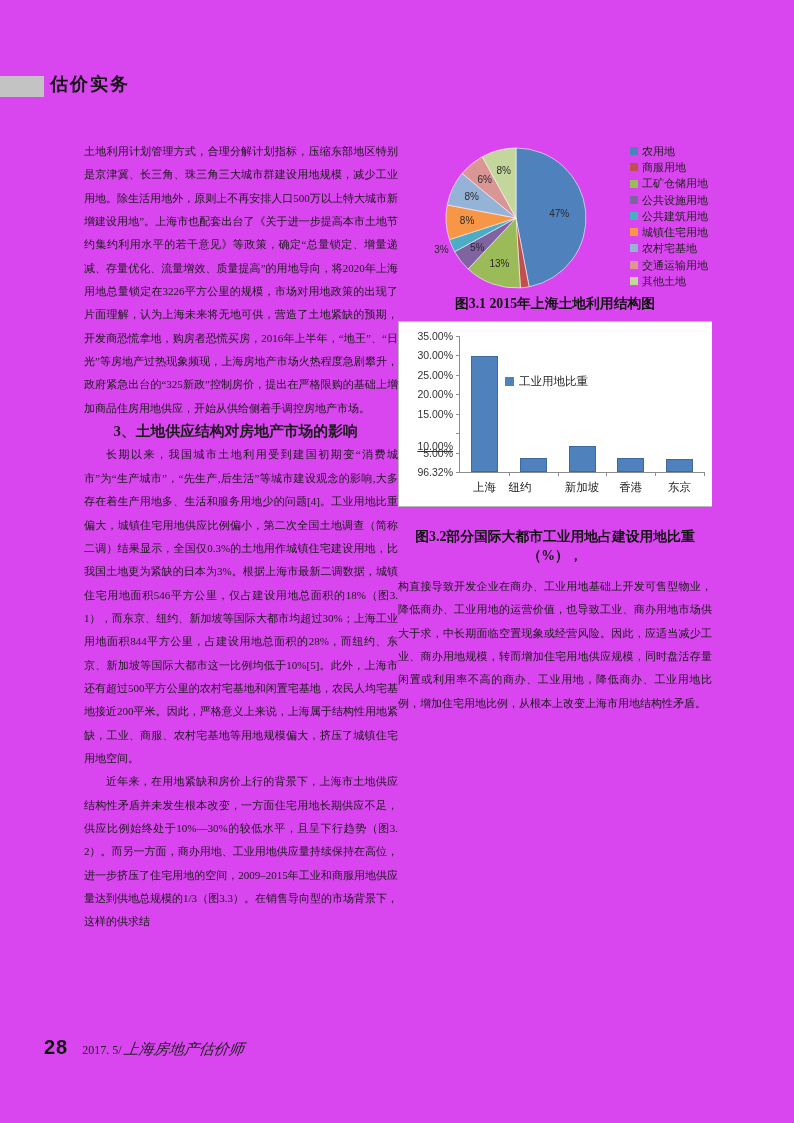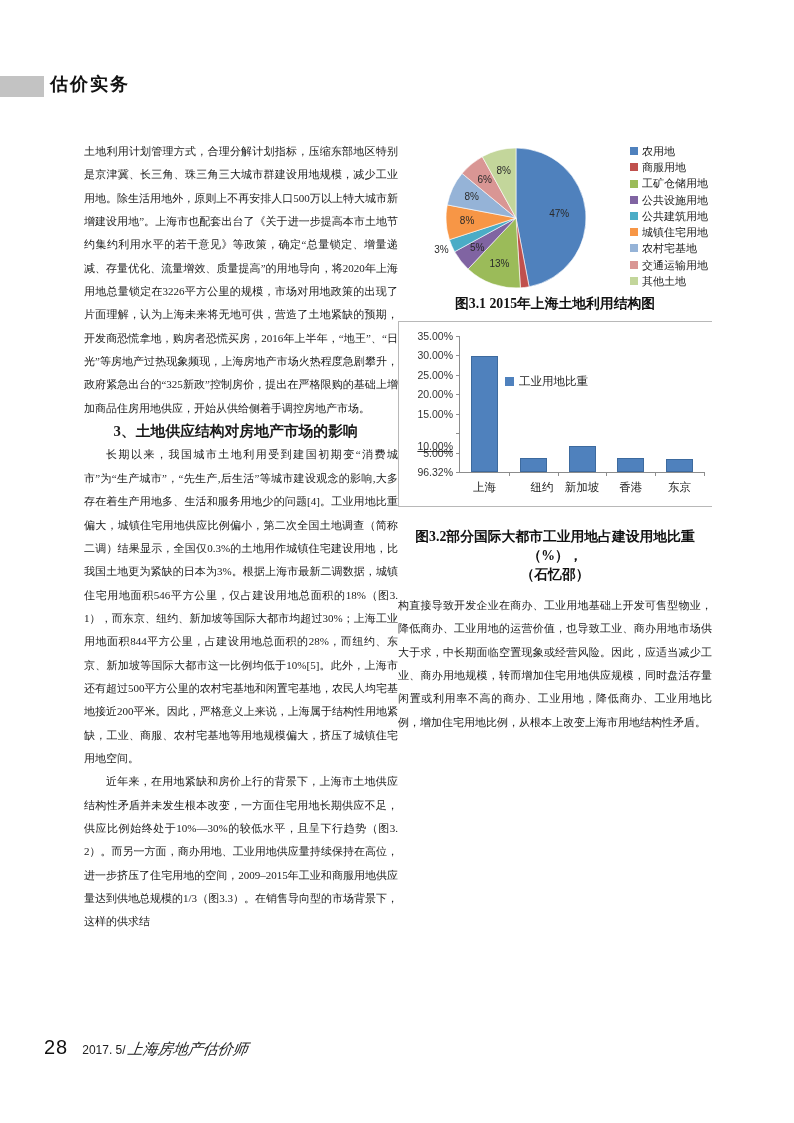--- a/index.html
+++ b/index.html
@@ -1,20 +1,20 @@
 <!DOCTYPE html>
 <html><head>
 <meta charset="utf-8">
 <style>
   html,body{margin:0;padding:0;background:#e8e8e8;}
   .page{
     position:relative;
     width:794px;height:1123px;
     margin:0 auto;
-    background:#ffffff;
+    background:#d946ef;
     font-family:"Liberation Serif","DejaVu Serif",serif;
     color:#1a1a1a;
     overflow:hidden;
   }
   
   .header-bar{
     position:absolute;left:0;top:76px;width:44px;height:21px;
     background:#c3c3c3;
   }
   .header-title{
@@ -81,25 +81,25 @@
   .bar-legend .legend-swatch{width:9px;height:9px;margin-right:5px;}
   .bar-caption{margin-top:20px;}
   .right-text{margin-top:10px;}
   
   .footer{
     position:absolute;left:44px;top:1036px;width:400px;height:34px;
     display:flex;align-items:baseline;
   }
   .page-num{
     font-family:"Liberation Sans","DejaVu Sans",sans-serif;
-    font-size:20px;color:#111;letter-spacing:1px;
+    font-size:20px;color:#111;letter-spacing:1px;font-weight:bold;
   }
   .issue{
     margin-left:14px;
-    font-family:Liberation Sans, sans-serif;
+    font-family:Liberation Serif, serif;
     font-size:12px;color:#222;
   }
   .journal-logo{
     margin-left:2px;
     font-style:italic;font-size:15px;color:#222;
     transform:skewX(-8deg);display:inline-block;
   }
   .pie-label{
     font-family:"Liberation Sans","DejaVu Sans",sans-serif;
     font-size:10px;fill:#2a2a2a;
@@ -202,40 +202,39 @@
             <span class="ytick-label" style="top: 38.8571px;">25.00%</span>
             <span class="ytick-mark" style="top: 38.8571px;"></span>
             <span class="ytick-label" style="top: 19.4286px;">30.00%</span>
             <span class="ytick-mark" style="top: 19.4286px;"></span>
             <span class="ytick-label" style="top: 0px;">35.00%</span>
             <span class="ytick-mark" style="top: 0px;"></span>
             <div class="bar-rect" style="left: 10.9px; width: 27px; height: 116.2px;"></div>
             <span class="xcat-label" style="left: 24.4px;">上海</span>
             <span class="xtick-mark" style="left: 48.8px;"></span>
             <div class="bar-rect" style="left: 59.7px; width: 27px; height: 13.6px;"></div>
-            <span class="xcat-label" style="left: 82px;">纽约</span>
+            <span class="xcat-label" style="left: 60px;">纽约</span>
             <span class="xtick-mark" style="left: 97.6px;"></span>
             <div class="bar-rect" style="left: 108.5px; width: 27px; height: 26.4px;"></div>
             <span class="xcat-label" style="left: 122px;">新加坡</span>
             <span class="xtick-mark" style="left: 146.4px;"></span>
             <div class="bar-rect" style="left: 157.3px; width: 27px; height: 14px;"></div>
             <span class="xcat-label" style="left: 170.8px;">香港</span>
             <span class="xtick-mark" style="left: 195.2px;"></span>
             <div class="bar-rect" style="left: 206.1px; width: 27px; height: 12.8px;"></div>
             <span class="xcat-label" style="left: 219.6px;">东京</span>
             <span class="xtick-mark" style="left: 244px;"></span>
           </div>
           <div class="bar-legend" style="left: 106px; top: 52px;">
             <span class="legend-swatch" style="background: rgb(79, 129, 189);"></span>
             <span>工业用地比重</span>
           </div>
         </div>
       <figcaption class="fig-caption bar-caption">
         <div>图3.2部分国际大都市工业用地占建设用地比重（%），</div>
-        <div>（石忆邵）</div>
       </figcaption>
     </figure>
 
     <p class="body-text no-indent right-text">构直接导致开发企业在商办、工业用地基础上开发可售型物业，降低商办、工业用地的运营价值，也导致工业、商办用地市场供大于求，中长期面临空置现象或经营风险。因此，应适当减少工业、商办用地规模，转而增加住宅用地供应规模，同时盘活存量闲置或利用率不高的商办、工业用地，降低商办、工业用地比例，增加住宅用地比例，从根本上改变上海市用地结构性矛盾。</p>
 
   </div>
 
   <div class="footer">
     <span class="page-num">28</span>
     <span class="issue">2017. 5/</span>

